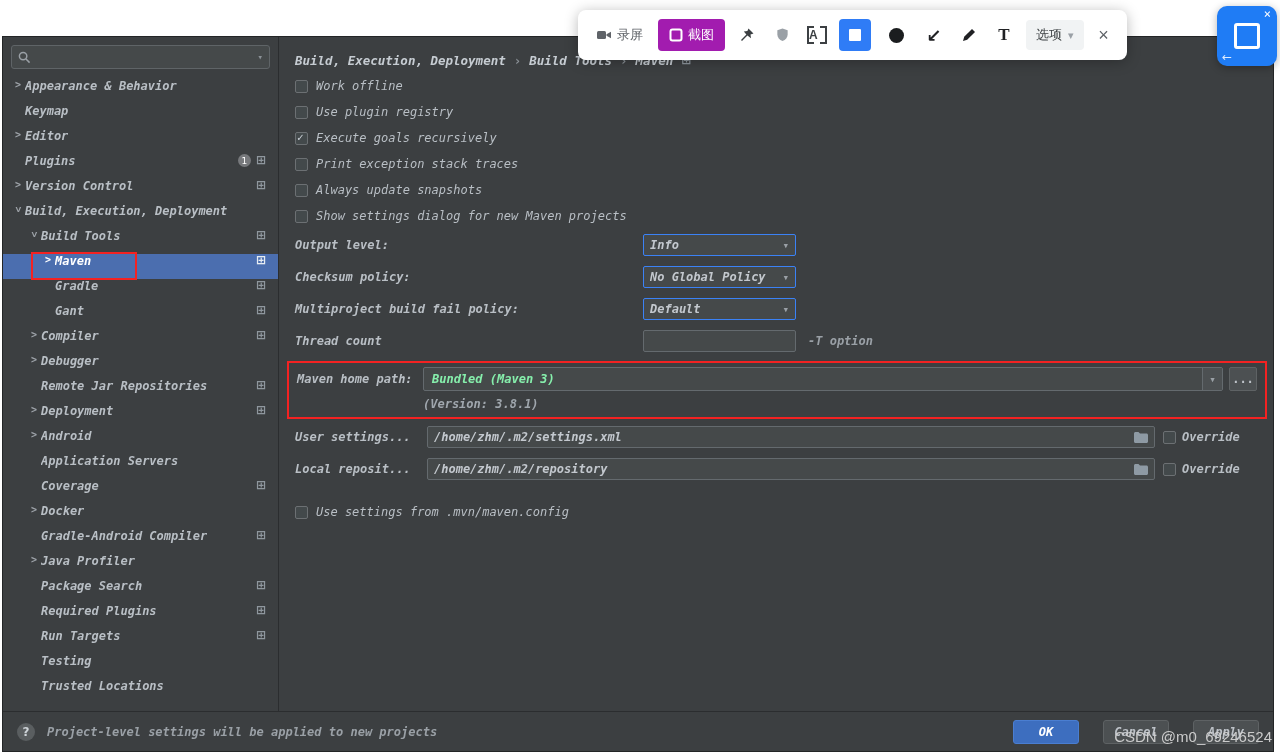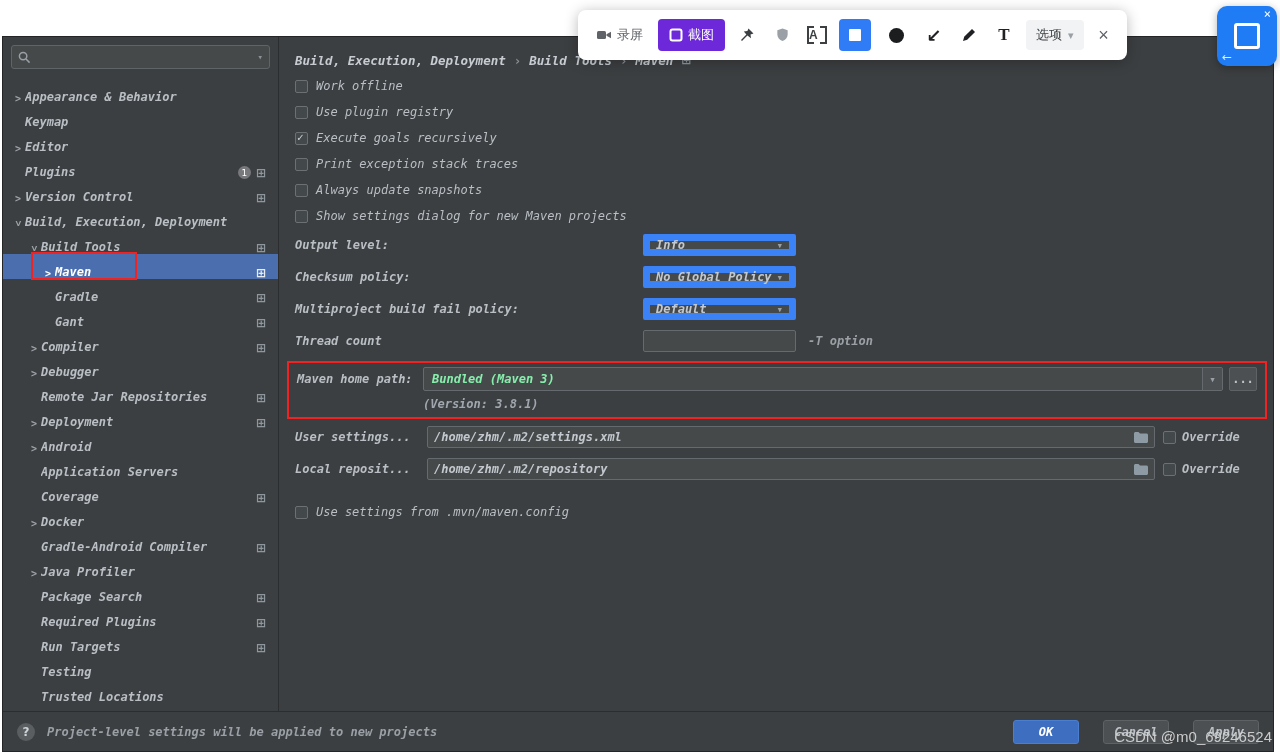--- a/index.html
+++ b/index.html
@@ -9,21 +9,21 @@
 
   
   .dialog{position:absolute;left:2px;top:36px;width:1272px;bottom:0;background:#3c3f41;border:1px solid #232526;display:flex;flex-direction:column}
   .dialog-body{flex:1;display:flex;min-height:0}
 
   
   .sidebar{width:276px;flex:none;border-right:1px solid #2b2d2f;padding-top:8px;position:relative}
   .search{margin:0 8px 10px 8px;height:24px;background:#45494a;border:1px solid #5f6467;border-radius:3px;display:flex;align-items:center;padding:0 6px;gap:4px}
   .search input{flex:1;background:transparent;border:none;outline:none;color:#c3c8ce;font:italic bold 12px "DejaVu Sans Mono",monospace}
   .search .caret{color:#8b9197;font-size:9px}
-  .tree-row{height:25px;display:flex;align-items:flex-end;padding-right:12px;color:#b9bfc5;font-size:12px;font-weight:bold;font-style:italic;cursor:default;white-space:nowrap}
+  .tree-row{height:25px;display:flex;align-items:flex-start;padding-right:12px;color:#b9bfc5;font-size:12px;font-weight:bold;font-style:italic;cursor:default;white-space:nowrap}
   .tree-row[data-level="0"]{padding-left:8px}
   .tree-row[data-level="1"]{padding-left:24px}
   .tree-row[data-level="2"]{padding-left:38px}
   .tree-row.selected{background:#4b6eaf;color:#fff}
   .arrow{width:14px;flex:none;display:flex;justify-content:center;font-style:normal;font-size:10px;color:#9da2a8}
   .tree-row.selected .arrow{color:#fff}
   .tree-row[data-arrow="none"] .arrow{visibility:hidden}
   .tree-row[data-arrow="right"] .arrow::before{content:">"}
   .tree-row[data-arrow="down"] .arrow::before{content:">";display:inline-block;transform:rotate(90deg)}
   .tree-label{overflow:hidden}
@@ -39,21 +39,21 @@
 
   
   .content{flex:1;min-width:0;padding:10px 14px 0 16px;color:#b9bfc5}
   .breadcrumb{height:26px;display:flex;align-items:center;gap:8px;font-size:12.5px;font-weight:bold;font-style:italic;color:#c6ccd2;white-space:nowrap}
   .bc-sep{color:#8b9197;font-style:normal}
   .cbx-row{height:26px;display:flex;align-items:center;gap:8px;font-size:12px;font-weight:normal;font-style:italic}
   .checkbox{width:13px;height:13px;flex:none;background:#43494b;border:1px solid #6c7073;border-radius:2px;position:relative;cursor:pointer}
   .checkbox.checked::after{content:"✓";position:absolute;left:1px;top:-2px;font-size:11px;color:#cdd3d9;font-style:normal}
   .select-row{height:32px;display:flex;align-items:center;font-size:12px;font-weight:bold;font-style:italic}
   .select-row .lbl{width:348px;flex:none}
-  .select{width:153px;height:22px;background:#45494a;border:7px solid #3b82f6;border-radius:2px;display:flex;align-items:center;padding:0 6px;color:#c3c8ce;cursor:pointer}
+  .select{width:153px;height:22px;background:#45494a;border:1px solid #3b82f6;border-radius:2px;display:flex;align-items:center;padding:0 6px;color:#c3c8ce;cursor:pointer}
   .select .val{flex:1;overflow:hidden;white-space:nowrap}
   .dd{font-style:normal;color:#9aa0a6;font-size:9px}
   .dd::before{content:"▾";font-size:11px}
   .thread-row{height:32px;display:flex;align-items:center;font-size:12px;font-weight:bold;font-style:italic}
   .thread-row .lbl{width:348px;flex:none}
   .text-input{width:153px;height:22px;background:#45494a;border:1px solid #646a6e;border-radius:2px;color:#c3c8ce;font:italic bold 12px "DejaVu Sans Mono",monospace;padding:0 6px;outline:none}
   .suffix{margin-left:12px;color:#9aa0a6}
   .maven-row{height:28px;display:flex;align-items:center;font-size:12px;font-weight:bold;font-style:italic}
   .maven-row .lbl{width:126px;flex:none}
   .combo{flex:1;height:24px;background:#45494a;border:1px solid #646a6e;border-radius:2px;display:flex;align-items:stretch;color:#86efac;overflow:hidden;cursor:pointer}
@@ -71,21 +71,21 @@
   
   .footer{flex:none;height:40px;border-top:1px solid #2b2d2f;display:flex;align-items:center;padding:0 14px;gap:12px;background:#3c3f41}
   .help-circle{width:18px;height:18px;border-radius:50%;background:#5a5e60;color:#ced3d8;display:flex;align-items:center;justify-content:center;font:bold 12px "DejaVu Sans",sans-serif;cursor:pointer}
   .status{flex:1;color:#9aa0a6;font-size:12px;font-weight:bold;font-style:italic;white-space:nowrap;overflow:hidden}
   .btn{min-width:66px;height:24px;padding:0 10px;border-radius:3px;display:flex;align-items:center;justify-content:center;font:italic bold 12px "DejaVu Sans Mono",monospace;border:1px solid #5e6264;background:#4c5052;color:#bdc2c8;cursor:pointer;margin-left:12px}
   .btn.primary{background:#3d6ebf;border-color:#4a7ed1;color:#fff}
 
   
   .capture-toolbar{position:absolute;left:578px;top:10px;height:50px;background:#fff;border-radius:8px;box-shadow:0 2px 14px rgba(0,0,0,.28);display:flex;align-items:center;padding:0 12px;gap:9px;font-family:"Liberation Sans",sans-serif;z-index:40}
   .ct-btn{height:32px;display:flex;align-items:center;gap:5px;padding:0 6px;border-radius:4px;color:#5f6368;font-size:13px;cursor:pointer;white-space:nowrap}
-  .ct-btn.blue{background:#6d28d9;color:#fff;padding:16px 11px}
+  .ct-btn.blue{background:#a21caf;color:#fff;padding:16px 11px}
   .ct-icon{width:26px;height:28px;display:flex;align-items:center;justify-content:center;cursor:pointer;font-style:normal}
   .ct-arrow-glyph{font-family:"DejaVu Sans",sans-serif;font-size:18px;font-weight:bold;color:#202124}
   .ocr{width:20px;height:20px;position:relative;display:flex;align-items:center;justify-content:center;font-weight:bold;font-size:12px;color:#3c4043}
   .ocr::before,.ocr::after{content:"";position:absolute;top:1px;bottom:1px;width:5px;border:2px solid #3c4043}
   .ocr::before{left:0;border-right:none}
   .ocr::after{right:0;border-left:none}
   .ocr-a::before{content:"A"}
   .tool-rect{width:32px;height:32px;background:#2f7cf6;border-radius:4px;display:flex;align-items:center;justify-content:center;cursor:pointer}
   .tool-rect .sq{width:12px;height:12px;background:#fff;border-radius:1px}
   .tool-circle{width:32px;height:32px;display:flex;align-items:center;justify-content:center;cursor:pointer}

